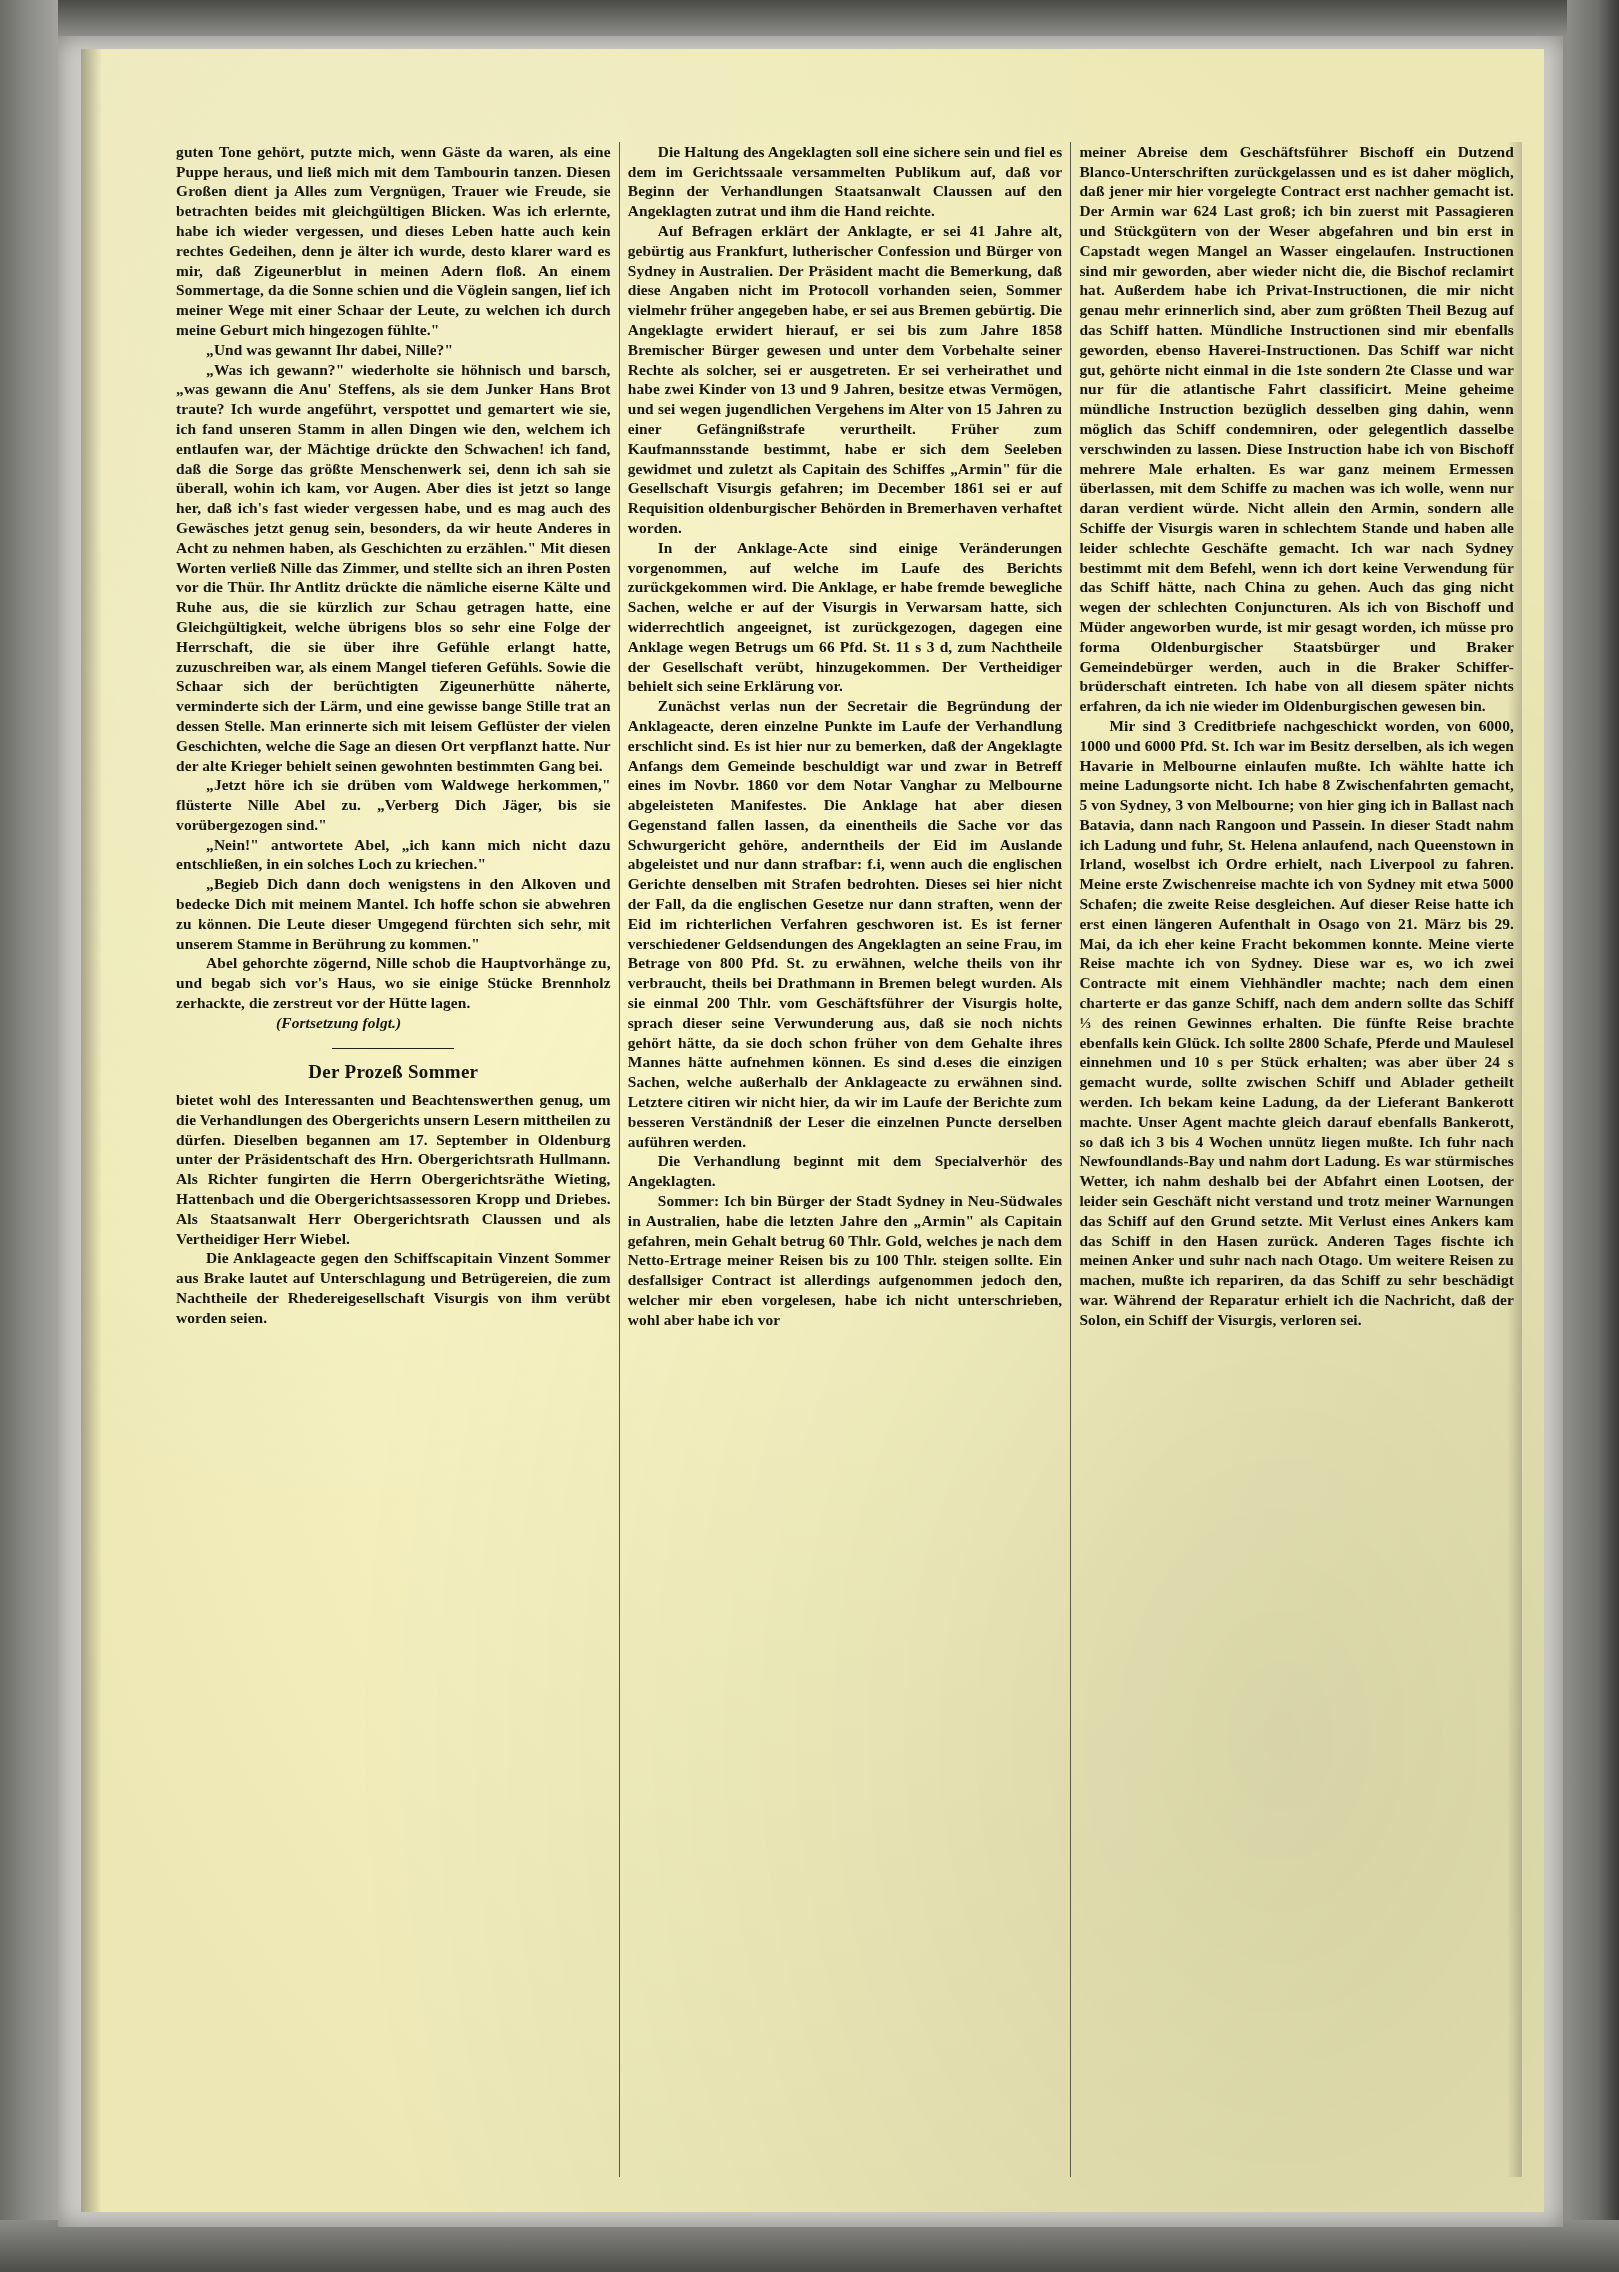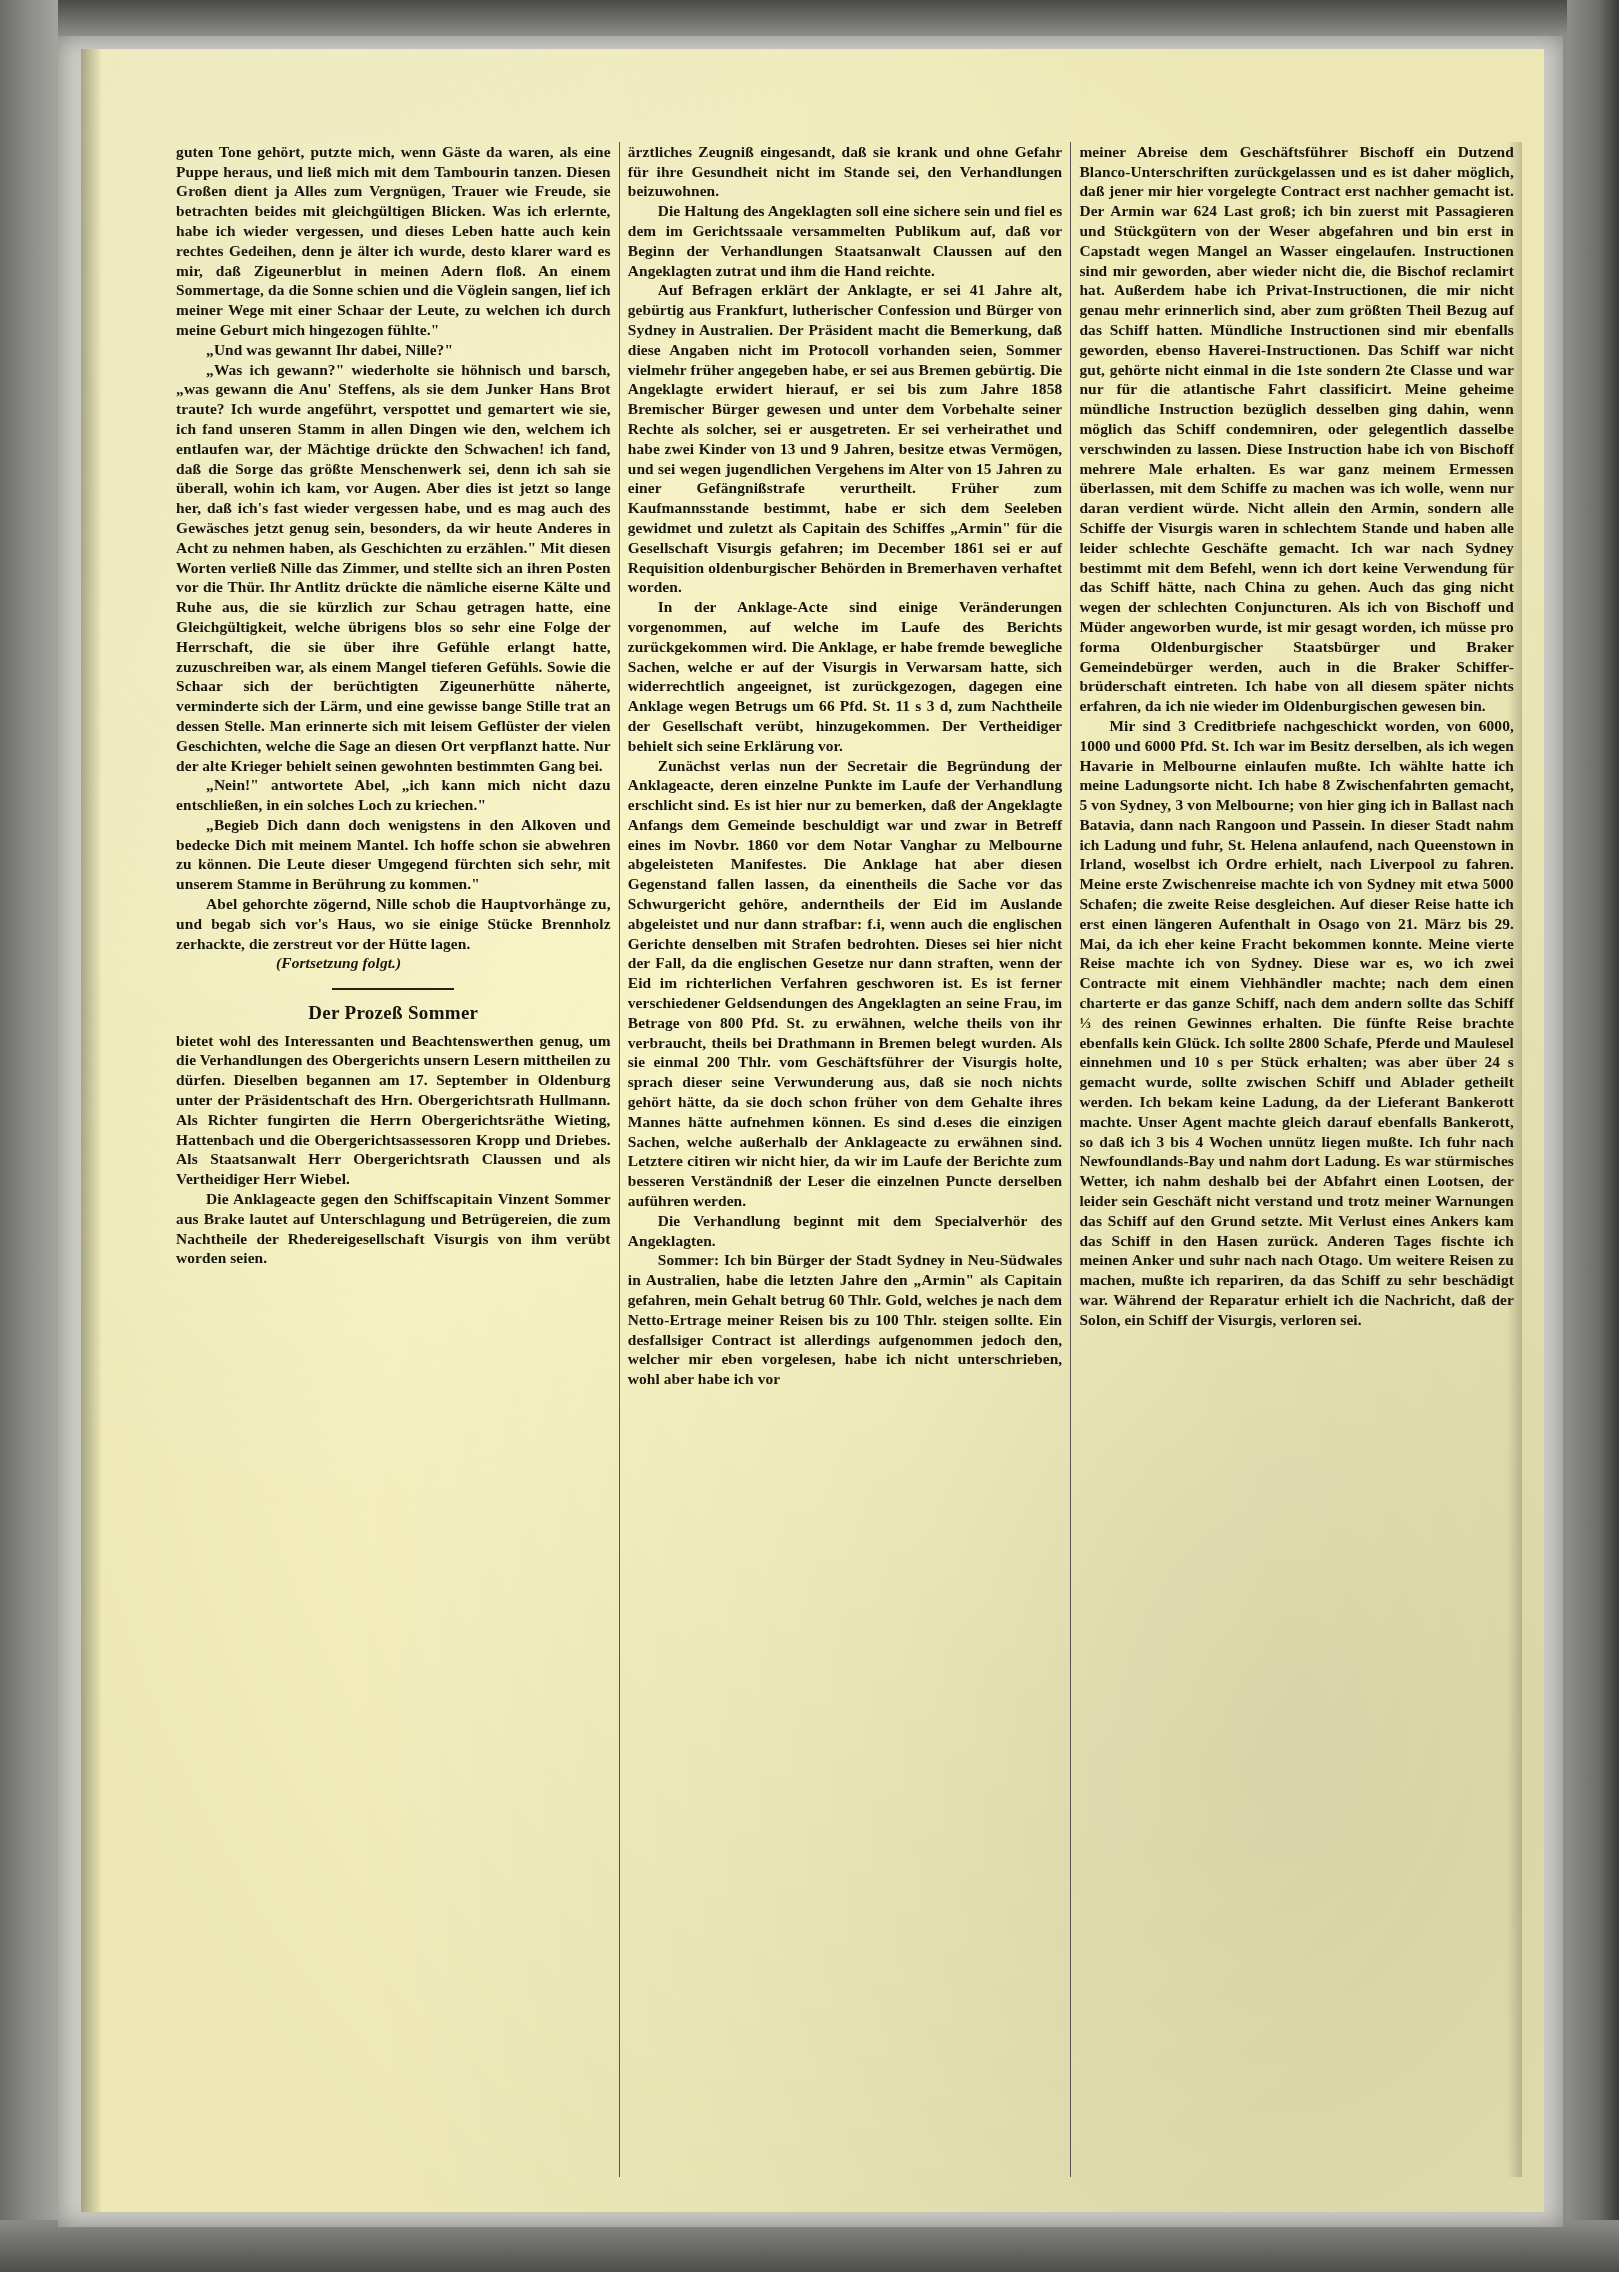--- a/index.html
+++ b/index.html
@@ -163,34 +163,34 @@
     <div class="page-inner">
       <div class="mottle"></div>
       <div class="fold-left"></div>
 
       <div class="columns">
 
         <div class="col">
           <p class="fraktur noind">guten Tone gehört, putzte mich, wenn Gäste da waren, als eine Puppe heraus, und ließ mich mit dem Tambourin tanzen. Diesen Großen dient ja Alles zum Vergnügen, Trauer wie Freude, sie betrachten beides mit gleichgültigen Blicken. Was ich erlernte, habe ich wieder vergessen, und dieses Leben hatte auch kein rechtes Gedeihen, denn je älter ich wurde, desto klarer ward es mir, daß Zigeunerblut in meinen Adern floß. An einem Sommertage, da die Sonne schien und die Vöglein sangen, lief ich meiner Wege mit einer Schaar der Leute, zu welchen ich durch meine Geburt mich hingezogen fühlte."</p>
           <p class="fraktur">„Und was gewannt Ihr dabei, Nille?"</p>
           <p class="fraktur">„Was ich gewann?" wiederholte sie höhnisch und barsch, „was gewann die Anu' Steffens, als sie dem Junker Hans Brot traute? Ich wurde angeführt, verspottet und gemartert wie sie, ich fand unseren Stamm in allen Dingen wie den, welchem ich entlaufen war, der Mächtige drückte den Schwachen! ich fand, daß die Sorge das größte Menschenwerk sei, denn ich sah sie überall, wohin ich kam, vor Augen. Aber dies ist jetzt so lange her, daß ich's fast wieder vergessen habe, und es mag auch des Gewäsches jetzt genug sein, besonders, da wir heute Anderes in Acht zu nehmen haben, als Geschichten zu erzählen." Mit diesen Worten verließ Nille das Zimmer, und stellte sich an ihren Posten vor die Thür. Ihr Antlitz drückte die nämliche eiserne Kälte und Ruhe aus, die sie kürzlich zur Schau getragen hatte, eine Gleichgültigkeit, welche übrigens blos so sehr eine Folge der Herrschaft, die sie über ihre Gefühle erlangt hatte, zuzuschreiben war, als einem Mangel tieferen Gefühls. Sowie die Schaar sich der berüchtigten Zigeunerhütte näherte, verminderte sich der Lärm, und eine gewisse bange Stille trat an dessen Stelle. Man erinnerte sich mit leisem Geflüster der vielen Geschichten, welche die Sage an diesen Ort verpflanzt hatte. Nur der alte Krieger behielt seinen gewohnten bestimmten Gang bei.</p>
+          <p class="fraktur">„Jetzt höre ich sie drüben vom Waldwege herkommen," flüsterte Nille Abel zu. „Verberg Dich Jäger, bis sie vorübergezogen sind."</p>
           <p class="fraktur">„Nein!" antwortete Abel, „ich kann mich nicht dazu entschließen, in ein solches Loch zu kriechen."</p>
           <p class="fraktur">„Begieb Dich dann doch wenigstens in den Alkoven und bedecke Dich mit meinem Mantel. Ich hoffe schon sie abwehren zu können. Die Leute dieser Umgegend fürchten sich sehr, mit unserem Stamme in Berührung zu kommen."</p>
           <p class="fraktur">Abel gehorchte zögernd, Nille schob die Hauptvorhänge zu, und begab sich vor's Haus, wo sie einige Stücke Brennholz zerhackte, die zerstreut vor der Hütte lagen.</p>
           <p class="fraktur endnote">(Fortsetzung folgt.)</p>
 
           <div class="rule"></div>
           <h2 class="head">Der Prozeß Sommer</h2>
 
           <p class="fraktur noind">bietet wohl des Interessanten und Beachtenswerthen genug, um die Verhandlungen des Obergerichts unsern Lesern mittheilen zu dürfen. Dieselben begannen am 17. September in Oldenburg unter der Präsidentschaft des Hrn. Obergerichtsrath Hullmann. Als Richter fungirten die Herrn Obergerichtsräthe Wieting, Hattenbach und die Obergerichtsassessoren Kropp und Driebes. Als Staatsanwalt Herr Obergerichtsrath Claussen und als Vertheidiger Herr Wiebel.</p>
           <p class="fraktur">Die Anklageacte gegen den Schiffscapitain Vinzent Sommer aus Brake lautet auf Unterschlagung und Betrügereien, die zum Nachtheile der Rhedereigesellschaft Visurgis von ihm verübt worden seien.</p>
         </div>
 
         <div class="col">
-          <p class="fraktur noind">ärztliches Zeugniß eingesandt, daß sie krank und ohne Gefahr für ihre Gesundheit nicht im Stande sei, den Verhandlungen beizuwohnen.</p>
           <p class="fraktur">Die Haltung des Angeklagten soll eine sichere sein und fiel es dem im Gerichtssaale versammelten Publikum auf, daß vor Beginn der Verhandlungen Staatsanwalt Claussen auf den Angeklagten zutrat und ihm die Hand reichte.</p>
           <p class="fraktur">Auf Befragen erklärt der Anklagte, er sei 41 Jahre alt, gebürtig aus Frankfurt, lutherischer Confession und Bürger von Sydney in Australien. Der Präsident macht die Bemerkung, daß diese Angaben nicht im Protocoll vorhanden seien, Sommer vielmehr früher angegeben habe, er sei aus Bremen gebürtig. Die Angeklagte erwidert hierauf, er sei bis zum Jahre 1858 Bremischer Bürger gewesen und unter dem Vorbehalte seiner Rechte als solcher, sei er ausgetreten. Er sei verheirathet und habe zwei Kinder von 13 und 9 Jahren, besitze etwas Vermögen, und sei wegen jugendlichen Vergehens im Alter von 15 Jahren zu einer Gefängnißstrafe verurtheilt. Früher zum Kaufmannsstande bestimmt, habe er sich dem Seeleben gewidmet und zuletzt als Capitain des Schiffes „Armin" für die Gesellschaft Visurgis gefahren; im December 1861 sei er auf Requisition oldenburgischer Behörden in Bremerhaven verhaftet worden.</p>
           <p class="fraktur">In der Anklage-Acte sind einige Veränderungen vorgenommen, auf welche im Laufe des Berichts zurückgekommen wird. Die Anklage, er habe fremde bewegliche Sachen, welche er auf der Visurgis in Verwarsam hatte, sich widerrechtlich angeeignet, ist zurückgezogen, dagegen eine Anklage wegen Betrugs um 66 Pfd. St. 11 s 3 d, zum Nachtheile der Gesellschaft verübt, hinzugekommen. Der Vertheidiger behielt sich seine Erklärung vor.</p>
           <p class="fraktur">Zunächst verlas nun der Secretair die Begründung der Anklageacte, deren einzelne Punkte im Laufe der Verhandlung erschlicht sind. Es ist hier nur zu bemerken, daß der Angeklagte Anfangs dem Gemeinde beschuldigt war und zwar in Betreff eines im Novbr. 1860 vor dem Notar Vanghar zu Melbourne abgeleisteten Manifestes. Die Anklage hat aber diesen Gegenstand fallen lassen, da einentheils die Sache vor das Schwurgericht gehöre, anderntheils der Eid im Auslande abgeleistet und nur dann strafbar: f.i, wenn auch die englischen Gerichte denselben mit Strafen bedrohten. Dieses sei hier nicht der Fall, da die englischen Gesetze nur dann straften, wenn der Eid im richterlichen Verfahren geschworen ist. Es ist ferner verschiedener Geldsendungen des Angeklagten an seine Frau, im Betrage von 800 Pfd. St. zu erwähnen, welche theils von ihr verbraucht, theils bei Drathmann in Bremen belegt wurden. Als sie einmal 200 Thlr. vom Geschäftsführer der Visurgis holte, sprach dieser seine Verwunderung aus, daß sie noch nichts gehört hätte, da sie doch schon früher von dem Gehalte ihres Mannes hätte aufnehmen können. Es sind d.eses die einzigen Sachen, welche außerhalb der Anklageacte zu erwähnen sind. Letztere citiren wir nicht hier, da wir im Laufe der Berichte zum besseren Verständniß der Leser die einzelnen Puncte derselben auführen werden.</p>
           <p class="fraktur">Die Verhandlung beginnt mit dem Specialverhör des Angeklagten.</p>
           <p class="fraktur">Sommer: Ich bin Bürger der Stadt Sydney in Neu-Südwales in Australien, habe die letzten Jahre den „Armin" als Capitain gefahren, mein Gehalt betrug 60 Thlr. Gold, welches je nach dem Netto-Ertrage meiner Reisen bis zu 100 Thlr. steigen sollte. Ein desfallsiger Contract ist allerdings aufgenommen jedoch den, welcher mir eben vorgelesen, habe ich nicht unterschrieben, wohl aber habe ich vor</p>
         </div>
 
         <div class="col">
           <p class="fraktur noind">meiner Abreise dem Geschäftsführer Bischoff ein Dutzend Blanco-Unterschriften zurückgelassen und es ist daher möglich, daß jener mir hier vorgelegte Contract erst nachher gemacht ist. Der Armin war 624 Last groß; ich bin zuerst mit Passagieren und Stückgütern von der Weser abgefahren und bin erst in Capstadt wegen Mangel an Wasser eingelaufen. Instructionen sind mir geworden, aber wieder nicht die, die Bischof reclamirt hat. Außerdem habe ich Privat-Instructionen, die mir nicht genau mehr erinnerlich sind, aber zum größten Theil Bezug auf das Schiff hatten. Mündliche Instructionen sind mir ebenfalls geworden, ebenso Haverei-Instructionen. Das Schiff war nicht gut, gehörte nicht einmal in die 1ste sondern 2te Classe und war nur für die atlantische Fahrt classificirt. Meine geheime mündliche Instruction bezüglich desselben ging dahin, wenn möglich das Schiff condemniren, oder gelegentlich dasselbe verschwinden zu lassen. Diese Instruction habe ich von Bischoff mehrere Male erhalten. Es war ganz meinem Ermessen überlassen, mit dem Schiffe zu machen was ich wolle, wenn nur daran verdient würde. Nicht allein den Armin, sondern alle Schiffe der Visurgis waren in schlechtem Stande und haben alle leider schlechte Geschäfte gemacht. Ich war nach Sydney bestimmt mit dem Befehl, wenn ich dort keine Verwendung für das Schiff hätte, nach China zu gehen. Auch das ging nicht wegen der schlechten Conjuncturen. Als ich von Bischoff und Müder angeworben wurde, ist mir gesagt worden, ich müsse pro forma Oldenburgischer Staatsbürger und Braker Gemeindebürger werden, auch in die Braker Schiffer-brüderschaft eintreten. Ich habe von all diesem später nichts erfahren, da ich nie wieder im Oldenburgischen gewesen bin.</p>

